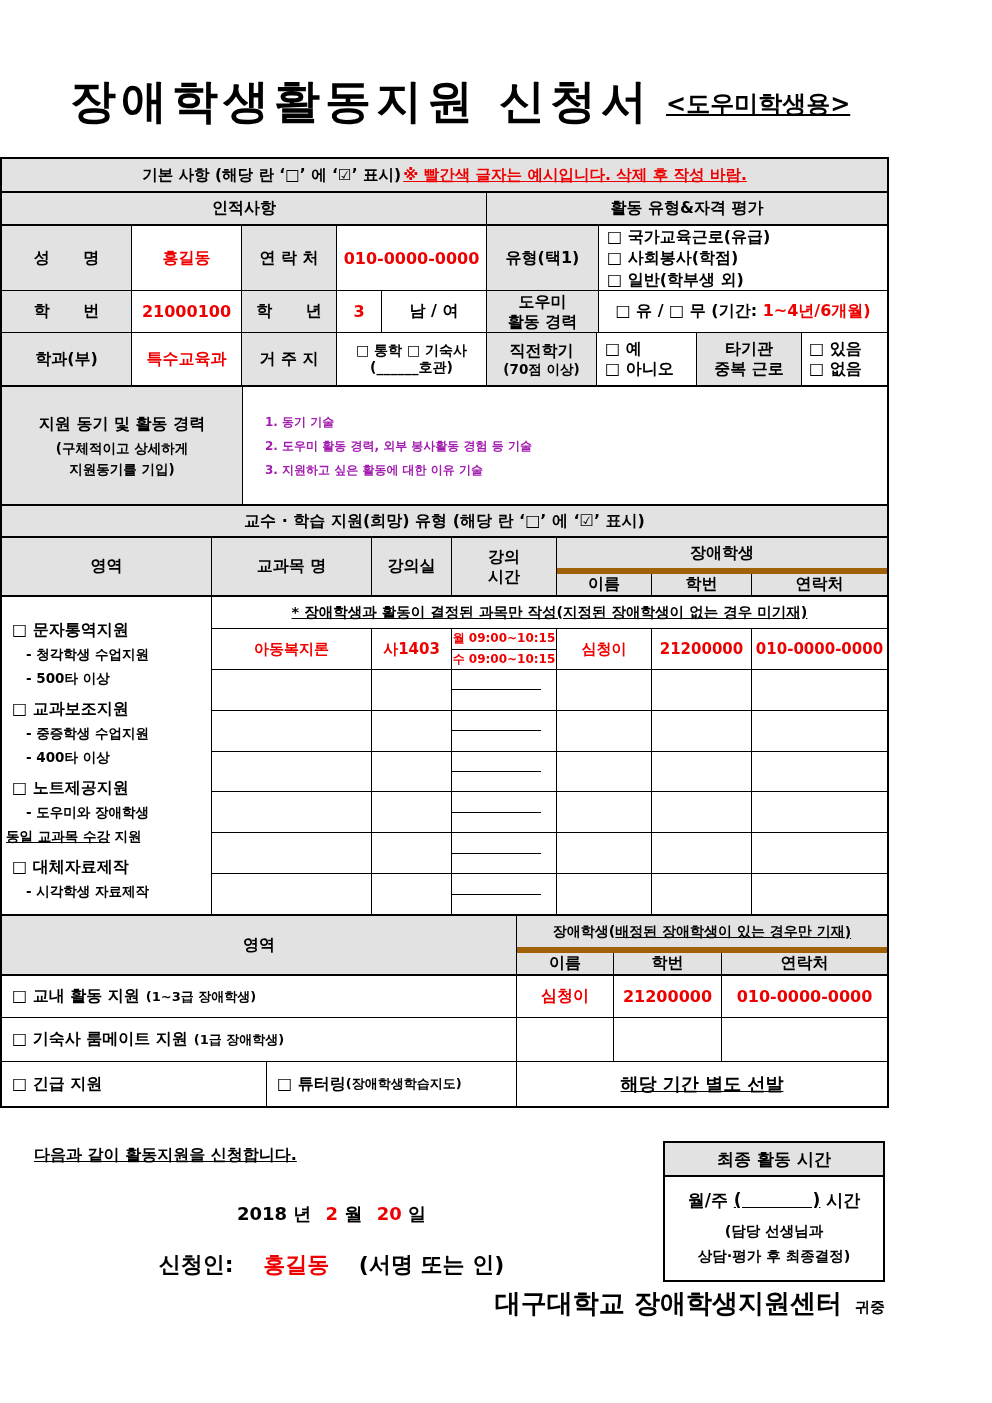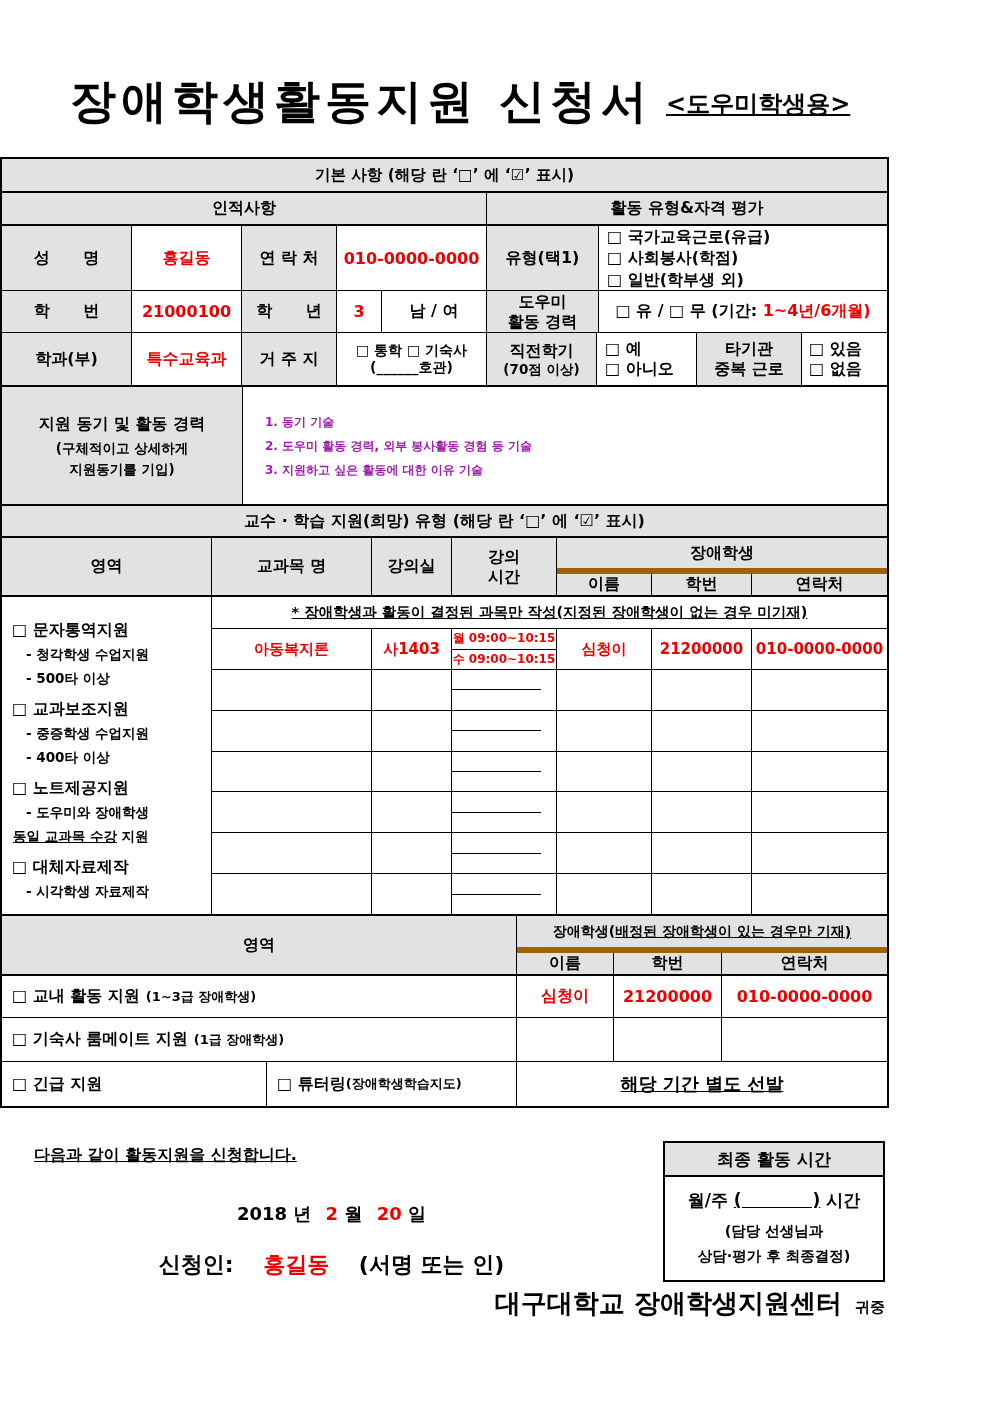--- a/index.html
+++ b/index.html
@@ -82,20 +82,21 @@
   <div class="title-row">
     <span class="title">장애학생활동지원 신청서</span>
     <span class="title-tag">&lt;도우미학생용&gt;</span>
   </div>
 
   <div class="form content">
 
     <div class="row bb2 g" style="height:34px">
       <div class="c endc f1" style="flex-direction:row">
         <span class="sec-note-black">기본 사항 (해당 란 ‘□’ 에  ‘☑’ 표시)</span>
+        <span class="sec-note-red">※ 빨간색 글자는 예시입니다. 삭제 후 작성 바람.</span>
       </div>
     </div>
 
     <div class="row bb2" style="height:33px">
       <div class="c g" style="width:485px">인적사항</div>
       <div class="c g endc f1">활동 유형&amp;자격 평가</div>
     </div>
 
     <div class="row" style="height:65px">
       <div class="c g pre" style="width:130px">성      명</div>
@@ -190,21 +191,21 @@
     <div class="row bb2" style="height:319px">
       <div class="c leftal area-col" style="width:210px">
         <span class="ai-main">□ 문자통역지원</span>
         <span class="ai-sub">- 청각학생 수업지원</span>
         <span class="ai-sub">- 500타 이상</span>
         <span class="ai-main">□ 교과보조지원</span>
         <span class="ai-sub">- 중증학생 수업지원</span>
         <span class="ai-sub">- 400타 이상</span>
         <span class="ai-main">□ 노트제공지원</span>
         <span class="ai-sub">- 도우미와 장애학생</span>
-        <span class="ai-sub" style="margin-left:11px"><span class="u">동일 교과목 수강</span><span> 지원</span></span>
+        <span class="ai-sub" style="margin-left:4px"><span class="u">동일 교과목 수강</span><span> 지원</span></span>
         <span class="ai-main">□ 대체자료제작</span>
         <span class="ai-sub">- 시각학생 자료제작</span>
       </div>
       <div class="endc f1" style="display:flex; flex-direction:column">
         <div class="note-row">
           <span class="u">* 장애학생과 활동이 결정된 과목만 작성(지정된 장애학생이 없는 경우 미기재)</span>
         </div>
 
         <div class="drow">
           <div class="c" style="width:160px">아동복지론</div>

